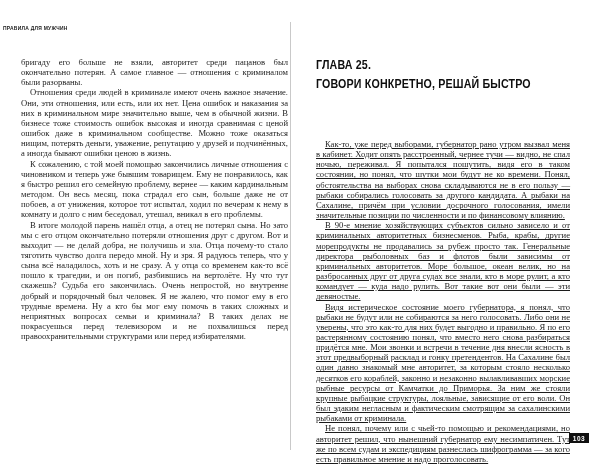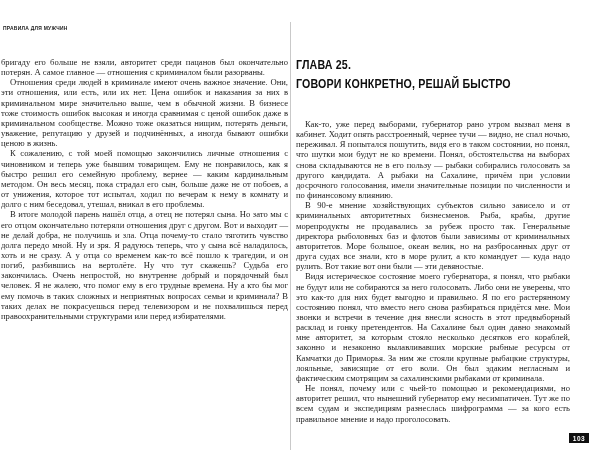--- a/index.html
+++ b/index.html
@@ -16,38 +16,38 @@
     position: absolute; left: 3px; top: 25px;
     font-family: "Liberation Sans", sans-serif;
     font-weight: 700; font-size: 5.5px; letter-spacing: 0.3px;
     color: #191919; white-space: nowrap;
     transform: scaleX(0.9); transform-origin: 0 50%;
   }
   .divider {
     position: absolute; left: 290px; top: 22px;
     width: 1px; height: 428px; background: #c9c9c9;
   }
-  .page { position: absolute; top: 57px; }
+  .page { position: absolute; top: 57px; padding-left: 20px; }
   .left-page  { left: 1px;   width: 287px; }
   .right-page { left: 296px; width: 274px; }
   .para {
     margin: 0;
     font-size: 8.6px; line-height: 10.15px;
     text-align: justify;
     hyphens: auto; -webkit-hyphens: auto;
   }
   .para.indent { text-indent: 9px; }
   .chapter-label, .chapter-title {
     font-family: "Liberation Sans", sans-serif;
     font-weight: 700; font-size: 13px; line-height: 15px;
     color: #0e0e0e; letter-spacing: 0.2px; white-space: nowrap;
     transform: scaleX(0.82); transform-origin: 0 0;
   }
   .chapter-title { margin-top: 4px; }
-  .right-body { margin-top: 28px; }
+  .right-body { margin-top: 48px; text-decoration: underline; }
   .page-number-badge {
     position: absolute; left: 569px; top: 433px;
     width: 20px; height: 10px;
     background: #101010; color: #ffffff;
     font-family: "Liberation Sans", sans-serif;
     font-weight: 700; font-size: 6.5px; letter-spacing: 0.5px;
     display: flex; align-items: center; justify-content: center;
   }
 </style>
 </head>

